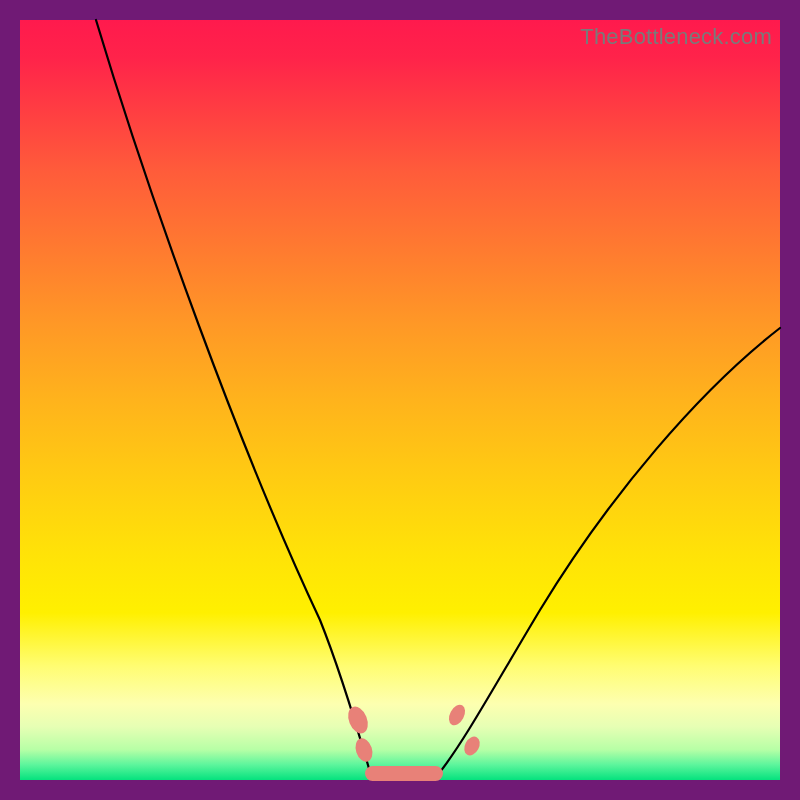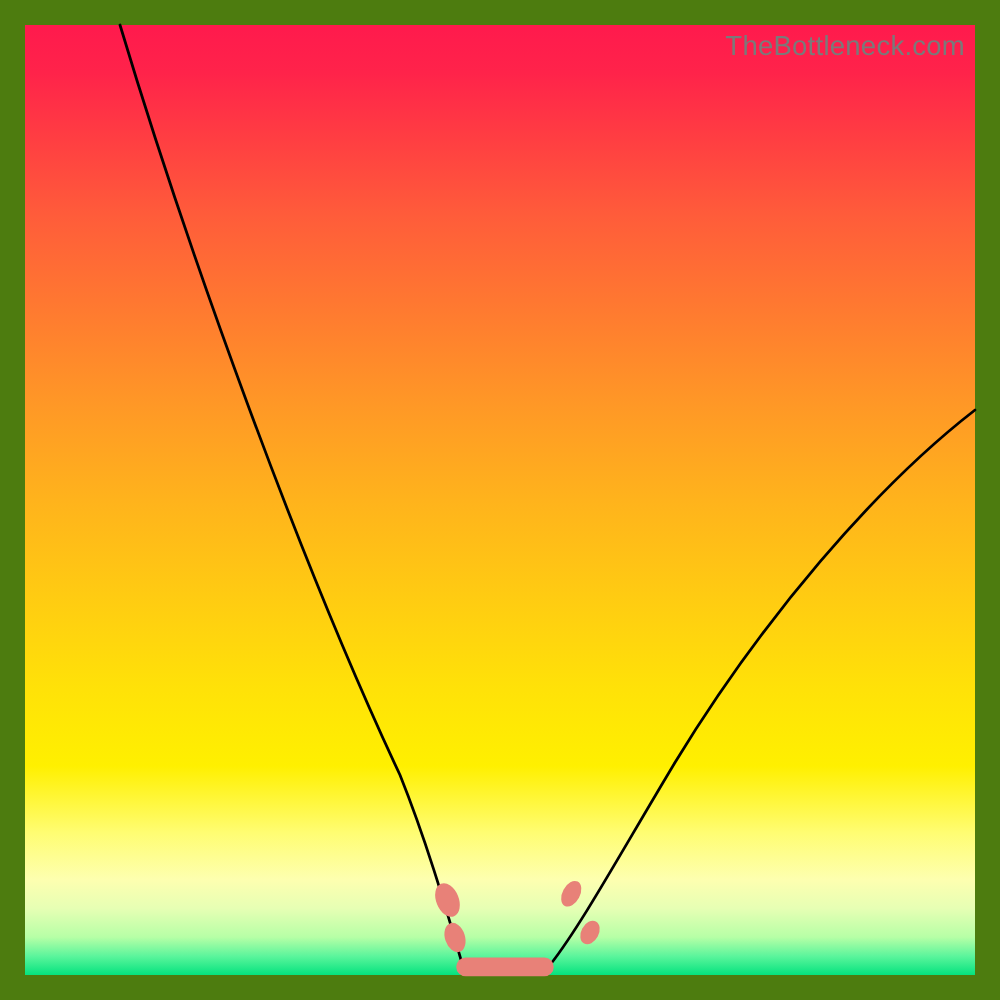--- a/index.html
+++ b/index.html
@@ -8,21 +8,21 @@
     width: 800px;
     height: 800px;
     background: #000;
     overflow: hidden;
     font-family: Arial, Helvetica, sans-serif;
   }
   .frame {
     position: relative;
     width: 800px;
     height: 800px;
-    background: #4d7c0f;
+    background: #701a75;
   }
   .plot {
     position: absolute;
     left: 20px;
     top: 20px;
     width: 760px;
     height: 760px;
     background: linear-gradient(
       to bottom,
       #ff1a4d 0%,

